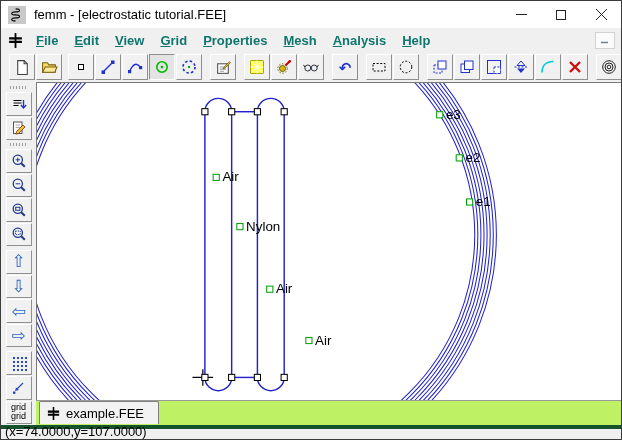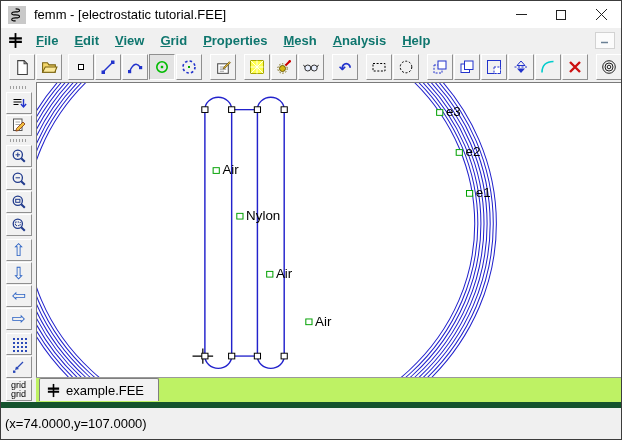--- a/index.html
+++ b/index.html
@@ -53,21 +53,21 @@
             position:relative; overflow:hidden; }
   #canvas-svg { position:absolute; inset:0; width:100%; height:100%; }
 
   
   .tabbar { height:25px; background:#bef264; border-top:1px solid #9a9a9a; display:flex; align-items:flex-start;
             padding-left:3px; flex:0 0 auto; }
   .tab { height:23px; display:flex; align-items:center; gap:5px; padding:0 14px 0 6px; background:#f2f2f2;
          border:1px solid #7f7f7f; border-bottom:none; border-radius:2px 2px 0 0; font-size:13px; color:#000; }
 
   
-  .statusbar { height:37px; background:#f0f0f0; border-top:6px solid #14532d; display:flex; align-items:center;
+  .statusbar { height:14px; background:#f0f0f0; border-top:4px solid #14532d; display:flex; align-items:flex-end;
                padding-left:4px; font-size:13px; color:#000; flex:0 0 auto; }
 </style>
 </head>
 <body>
 
 <div id="window">
 
   <div class="titlebar">
     <span class="title-icon">
       <svg viewBox="0 0 16 16" width="15" height="15">

